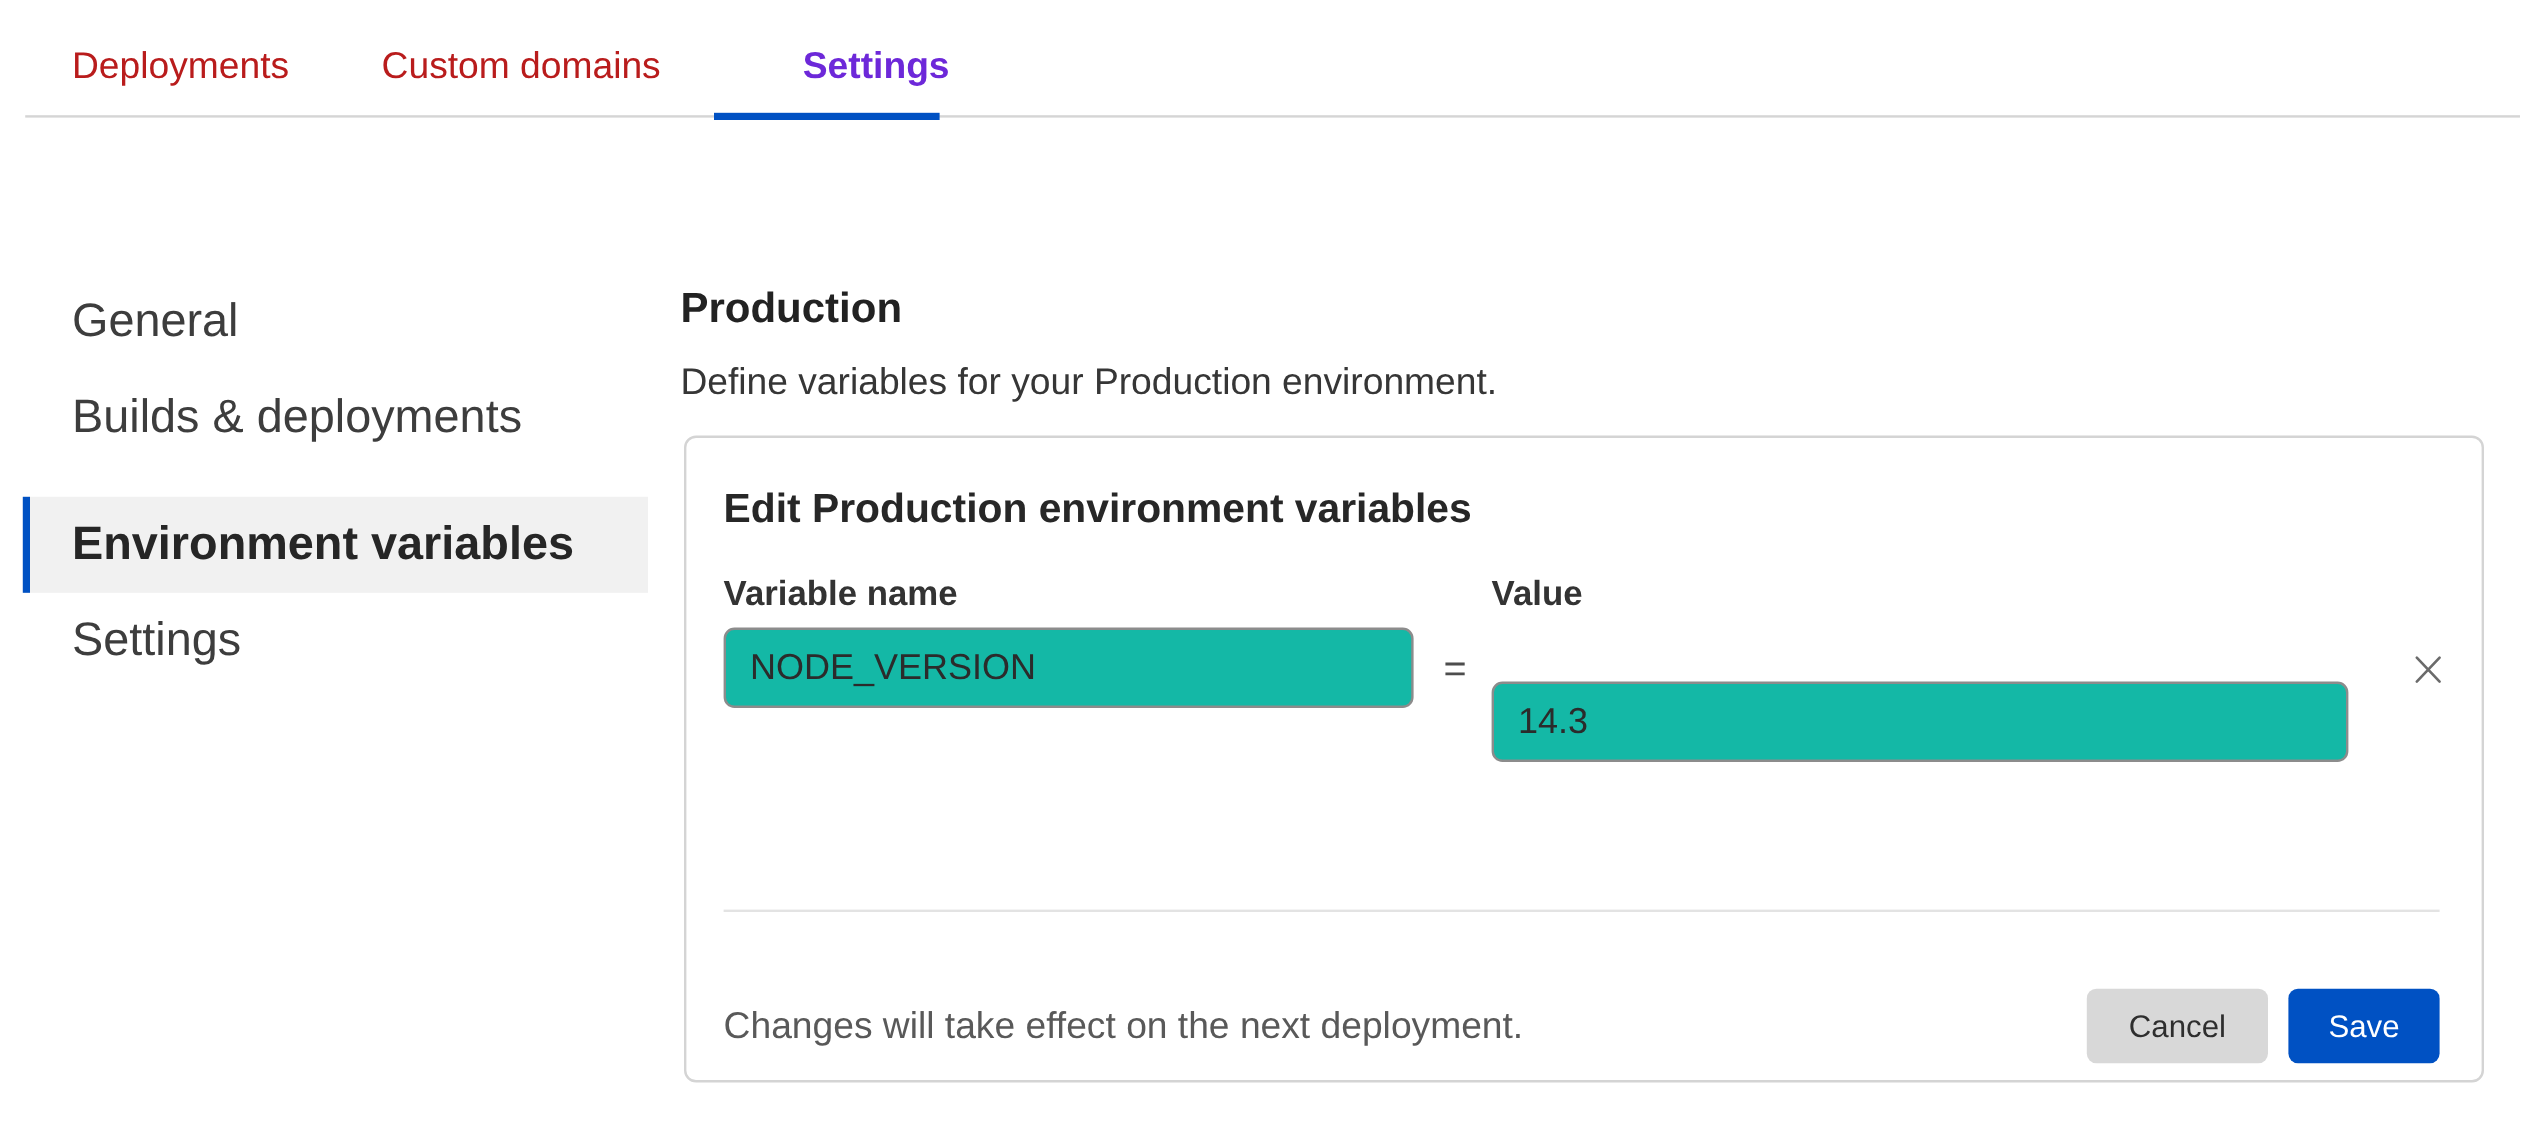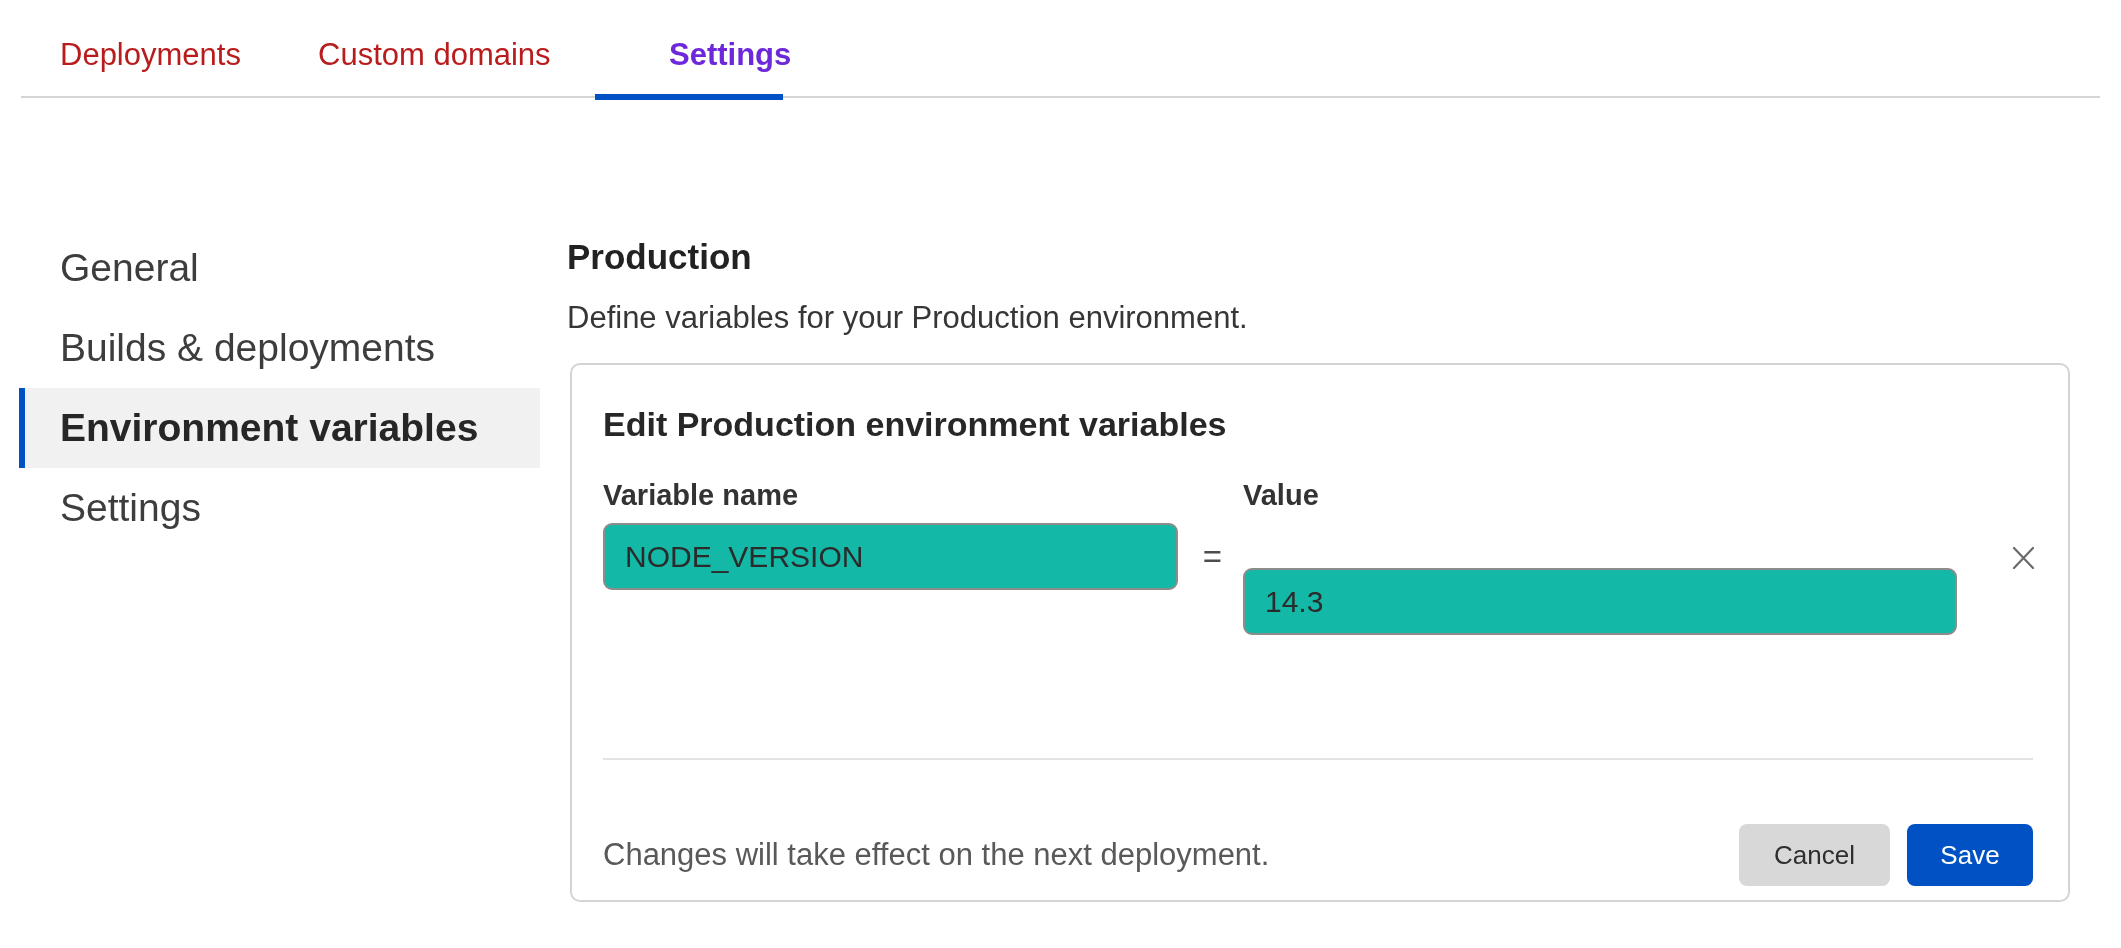--- a/index.html
+++ b/index.html
@@ -19,21 +19,21 @@
 
   
   .tab{position:absolute;top:37px;font-size:31px;color:#b91c1c;white-space:nowrap;cursor:pointer;}
   .tab.active{color:#6d28d9;font-weight:600;margin-left:39px;}
   .tab-baseline{position:absolute;left:21px;top:96px;width:2079px;height:2px;background:var(--border-gray);}
   .tab-underline{position:absolute;left:595px;top:94px;width:188px;height:6px;background:var(--accent);}
 
   
   .sidebar{position:absolute;left:19px;top:228px;width:521px;}
   .side-item{height:80px;display:flex;align-items:center;padding-left:41px;font-size:39px;color:var(--text-mid);cursor:pointer;white-space:nowrap;}
-  .side-item.active{background:var(--active-bg);border-left:6px solid var(--accent);padding-left:35px;font-weight:600;color:#262626;}
+  .side-item.active{background:var(--active-bg);border-left:6px solid var(--accent);padding-left:35px;font-weight:600;color:#262626;margin-top:26px;}
 
   
   .main-heading{position:absolute;left:567px;top:237px;font-size:35px;font-weight:600;color:var(--text-dark);}
   .main-desc{position:absolute;left:567px;top:300px;font-size:31px;color:#363636;}
 
   .card{position:absolute;left:570px;top:363px;width:1500px;height:539px;border:2px solid #d4d4d4;border-radius:10px;background:#fff;}
   .card-title{position:absolute;left:31px;top:40px;font-size:34px;font-weight:600;color:#272727;}
   .field-label{position:absolute;top:114px;font-size:29px;font-weight:600;color:#333;}
   .label-name{left:31px;}
   .label-value{left:671px;}

